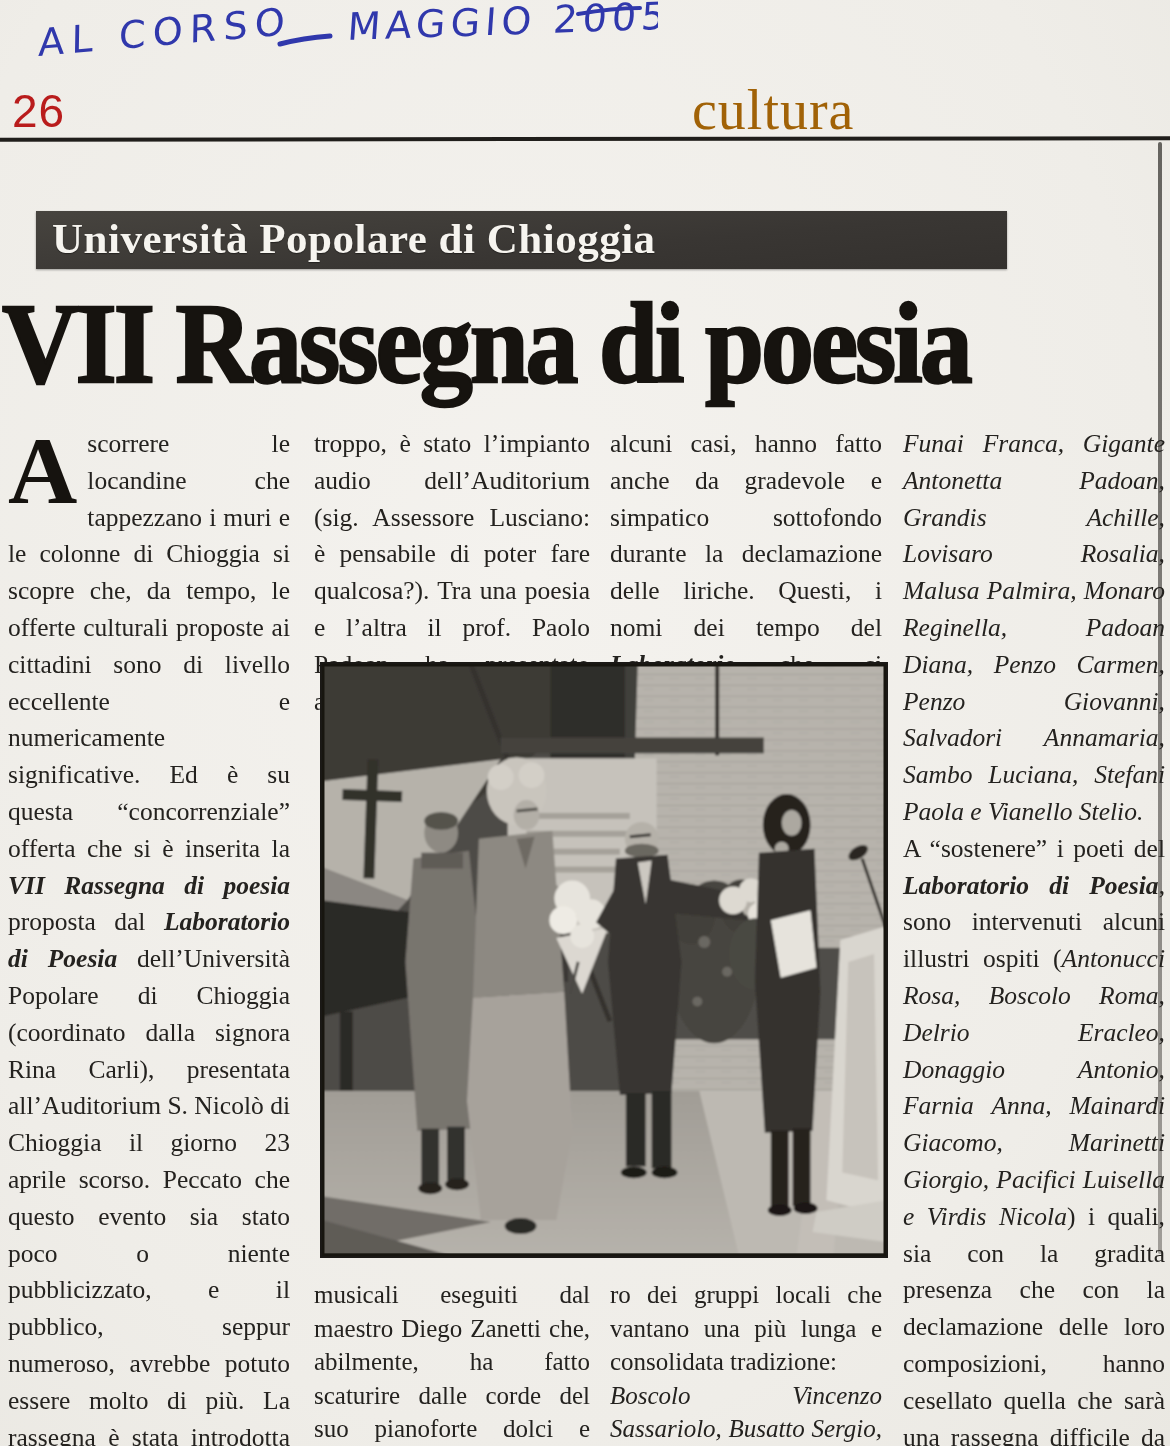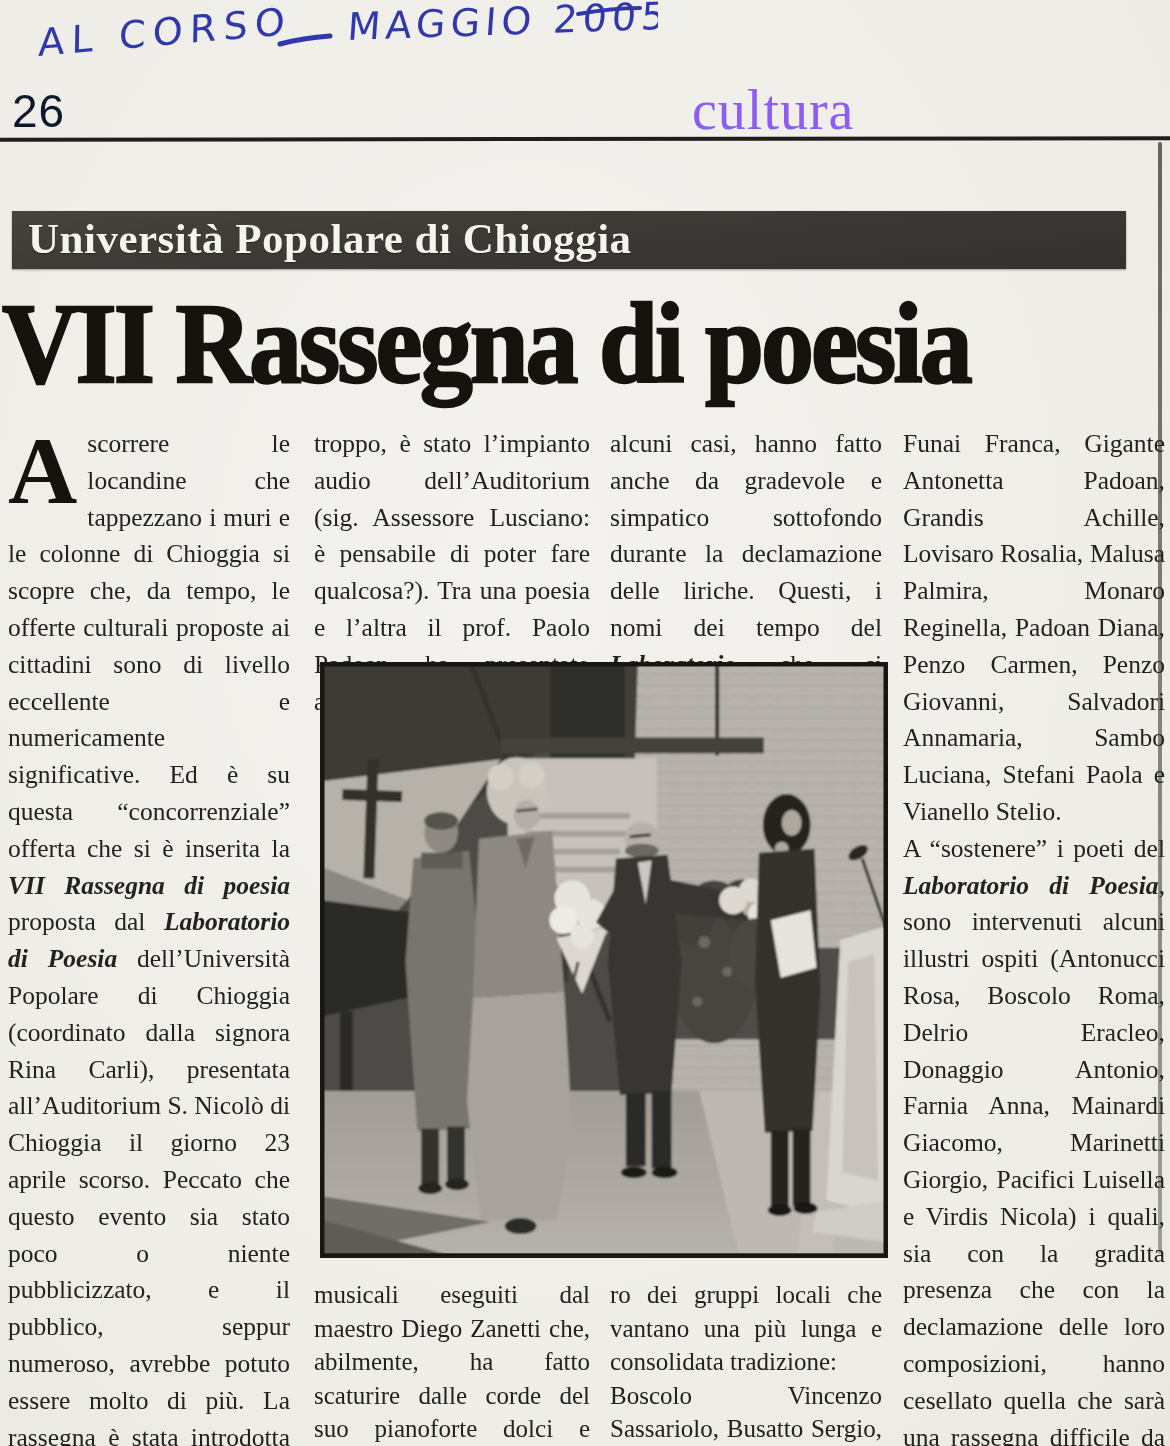--- a/index.html
+++ b/index.html
@@ -6,41 +6,41 @@
   body{
     width:1170px;height:1446px;position:relative;overflow:hidden;
     background:radial-gradient(ellipse at 45% 40%, #f4f2ee 0%, #efede8 70%, #eae8e2 100%);
     font-family:"Liberation Serif", serif;
     color:#211f1c;
   }
   .abs{position:absolute;}
   
   #handwriting{left:18px;top:0px;width:640px;height:78px;}
   
-  #page-number{left:12px;top:84px;font-family:"Liberation Sans",sans-serif;font-size:46px;color:#0f172a;letter-spacing:1px;}
-  #section-title{left:692px;top:78px;font-size:56px;color:#8b5cf6;letter-spacing:1px;}
+  #page-number{left:12px;top:84px;font-family:"Liberation Sans",sans-serif;font-size:46px;color:#b91c1c;letter-spacing:1px;}
+  #section-title{left:692px;top:78px;font-size:56px;color:#a16207;letter-spacing:1px;}
   #header-rule{left:0;top:137px;width:1170px;height:4px;background:#201e1b;transform:rotate(-0.08deg);}
   #right-edge-line{left:1158px;top:142px;width:4px;height:1112px;border-radius:2px;opacity:.8;
     background:linear-gradient(to bottom,#43413d,#6b6864 55%,#8d8a85);}
   
-  #kicker{left:12px;top:211px;width:1114px;height:58px;
+  #kicker{left:36px;top:211px;width:971px;height:58px;
     background:linear-gradient(175deg,#47443f,#393633 60%,#34312e);
     box-shadow:0 1px 2px rgba(0,0,0,.35);}
   #kicker span{display:block;padding:3px 0 0 16px;font-size:43px;font-weight:bold;color:#f6f4ef;
     text-shadow:0 1px 1px rgba(0,0,0,.4);letter-spacing:.5px;}
   
   #headline{left:2px;top:278px;width:1168px;font-size:106px;font-weight:bold;color:#16130f;
     letter-spacing:-3px;white-space:nowrap;transform:scaleY(1.08);transform-origin:top left;
     -webkit-text-stroke:2.2px #16130f;}
   
   .col{font-size:25.5px;line-height:36.8px;text-align:justify;color:#24221f;}
   .col-bottom{font-size:25px;line-height:33.6px;text-align:justify;color:#24221f;}
   .rich{white-space:pre-wrap;}
   .rt-n{}
-  .rt-i{}
+  .rt-i{font-style:italic;}
   .rt-bi{font-weight:bold;font-style:italic;}
   #col1{left:8px;top:426px;width:282px;}
   #col2-top{left:314px;top:426px;width:276px;}
   #col3-top{left:610px;top:426px;width:272px;}
   #col4{left:903px;top:426px;width:262px;}
   #col2-bottom{left:314px;top:1278px;width:276px;}
   #col3-bottom{left:610px;top:1278px;width:272px;}
   .dropcap{float:left;font-weight:bold;font-size:96px;line-height:78px;padding:6px 10px 0 0;color:#16130f;}
   
   #photo{left:320px;top:662px;width:568px;height:596px;border:2px solid #1a1815;box-sizing:border-box;background:#8a868"}

